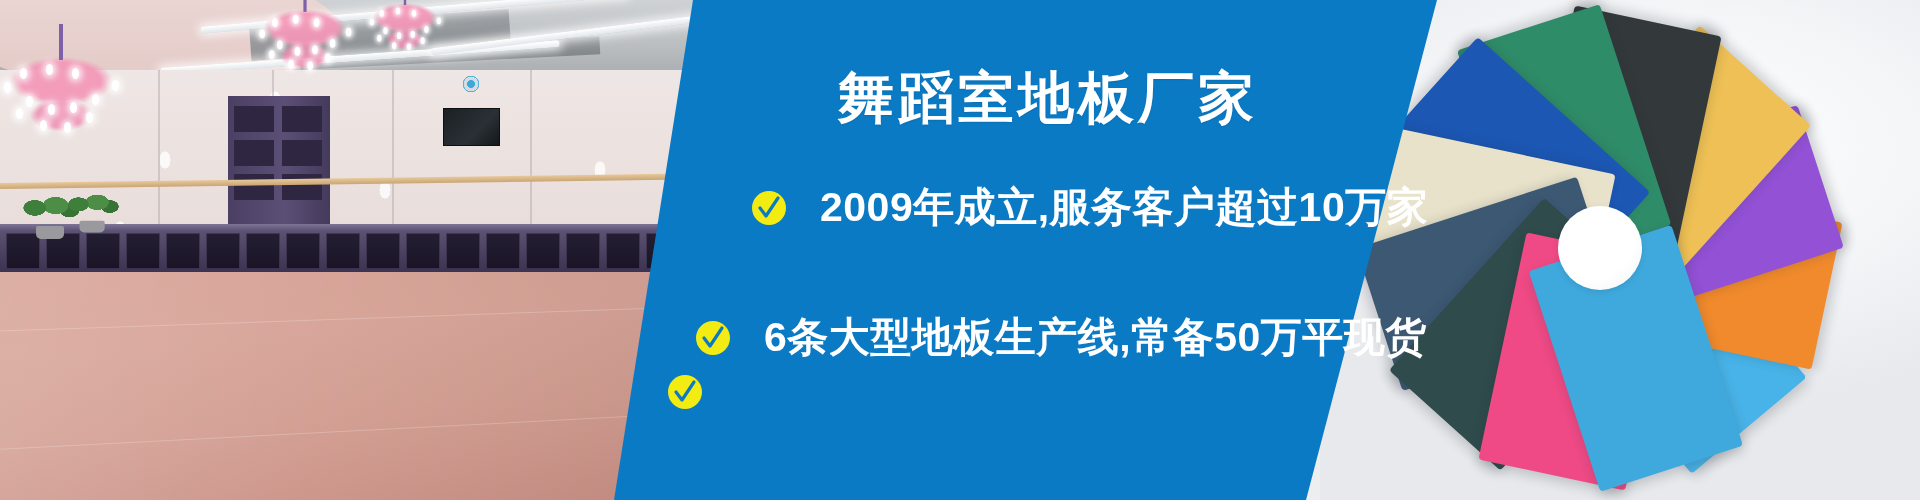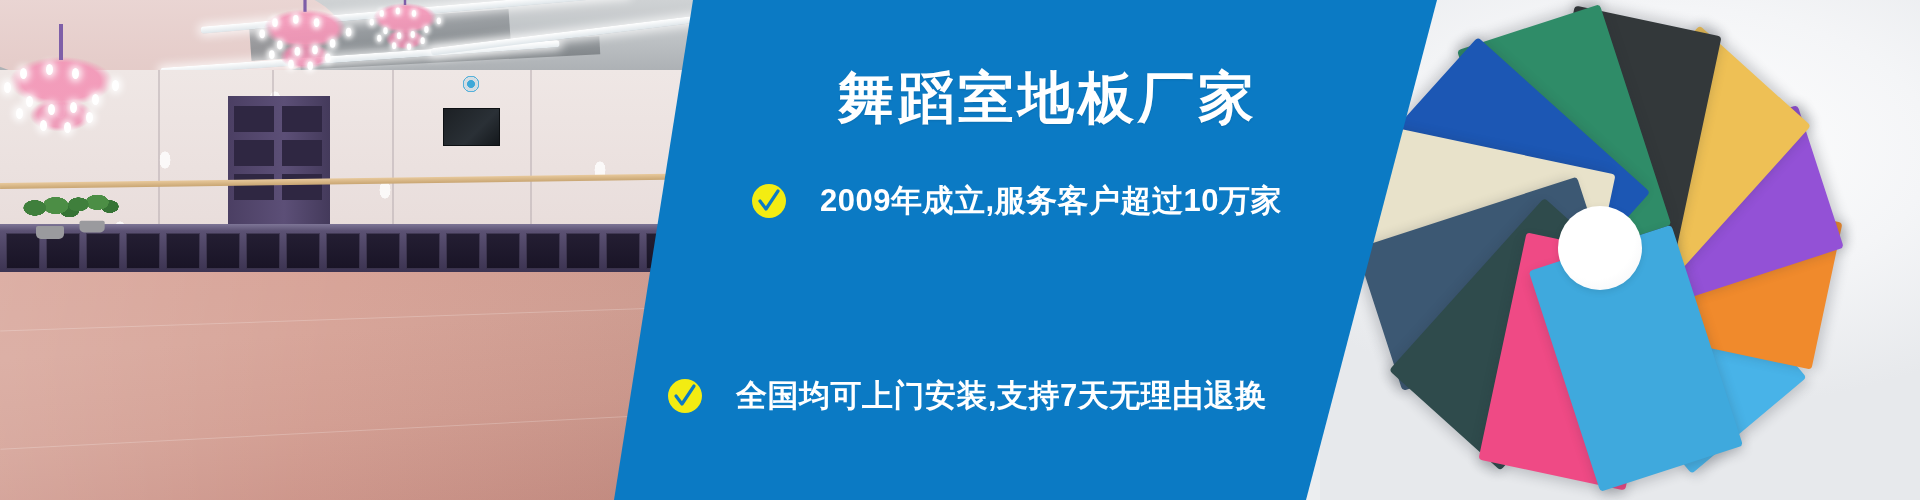--- a/index.html
+++ b/index.html
@@ -178,21 +178,21 @@
   }
   .bullet .check{
     flex:0 0 auto;
     width:34px;height:34px;border-radius:50%;
     background:#f3ec12;
     position:relative;
     margin-right:34px;
   }
   .bullet .check svg{position:absolute;left:5px;top:4px;}
   .bullet .txt{
-    font-size:31px;font-weight:bold;color:#ffffff;
+    font-size:41px;font-weight:bold;color:#ffffff;
     letter-spacing:.5px;
   }
   .b0{left:752px;top:180px;}
   .b1{left:724px;top:245px;}
   .b2{left:696px;top:310px;}
   .b3{left:668px;top:375px;}
 </style>
 </head>
 <body>
 
@@ -339,25 +339,32 @@
       <div class="bullet b0">
         <span class="check">
           <svg width="24" height="26" viewBox="0 0 24 26" aria-hidden="true">
             <path d="M3 13 L9 21 L21 3" fill="none" stroke="#0b7ac4" stroke-width="3.2" stroke-linecap="round" stroke-linejoin="round"></path>
           </svg>
         </span>
         <span class="txt">2009年成立,服务客户超过10万家</span>
       </div>
 
 
+      <div class="bullet b2">
+        <span class="check">
+          <svg width="24" height="26" viewBox="0 0 24 26" aria-hidden="true">
+            <path d="M3 13 L9 21 L21 3" fill="none" stroke="#0b7ac4" stroke-width="3.2" stroke-linecap="round" stroke-linejoin="round"></path>
+          </svg>
+        </span>
+        <span class="txt">6条大型地板生产线,常备50万平现货</span>
+      </div>
 
       <div class="bullet b3">
         <span class="check">
           <svg width="24" height="26" viewBox="0 0 24 26" aria-hidden="true">
             <path d="M3 13 L9 21 L21 3" fill="none" stroke="#0b7ac4" stroke-width="3.2" stroke-linecap="round" stroke-linejoin="round"></path>
           </svg>
         </span>
-        <span class="txt">全国均可上门安装,支持7天无理由退换</span>
       </div>
 
     </div>
   </div>
 </div>
 
 </body></html>

